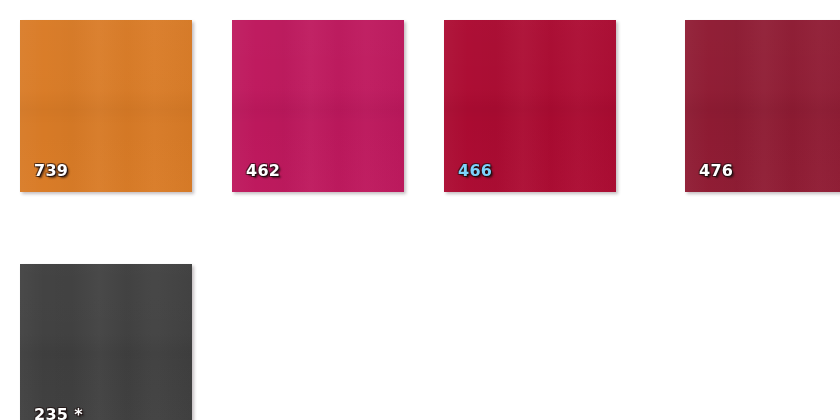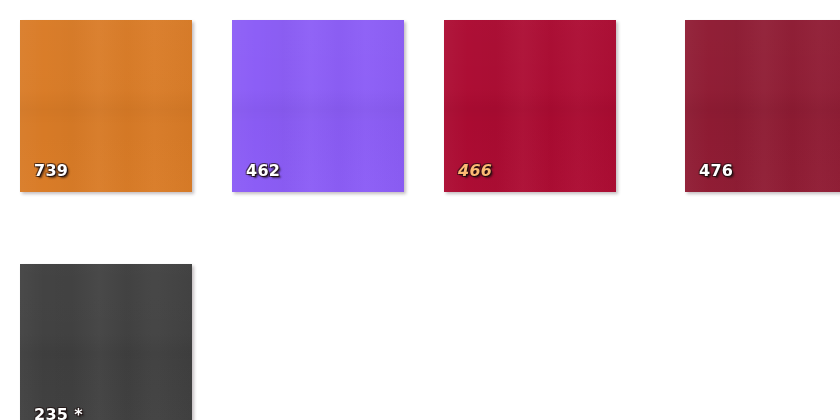--- a/index.html
+++ b/index.html
@@ -92,26 +92,26 @@
 </head>
 <body style="background-color: rgb(255, 255, 255);">
 
 <div id="swatch-grid">
 
   <div class="swatch" style="background-color: rgb(217, 123, 38);">
     <span class="swatch-label" style="color: rgb(255, 255, 255);">739</span>
   </div>
 
 
-  <div class="swatch" style="background-color: #8b5cf6;">
+  <div class="swatch" style="background-color: #be185d;">
     <span class="swatch-label" style="color: rgb(255, 255, 255);">462</span>
   </div>
 
   <div class="swatch" style="background-color: rgb(172, 11, 50);">
-    <span class="swatch-label" style="color: #fdba74; font-style: italic;">466</span>
+    <span class="swatch-label" style="color: #7dd3fc;">466</span>
   </div>
 
   <div class="swatch" style="background-color: rgb(143, 27, 51); margin-left: 29px;">
     <span class="swatch-label" style="color: rgb(255, 255, 255);">476</span>
   </div>
 
   <div class="swatch" style="background-color: #404040; margin-top: 32px;">
     <span class="swatch-label" style="color: rgb(255, 255, 255);">235 *</span>
   </div>
 

